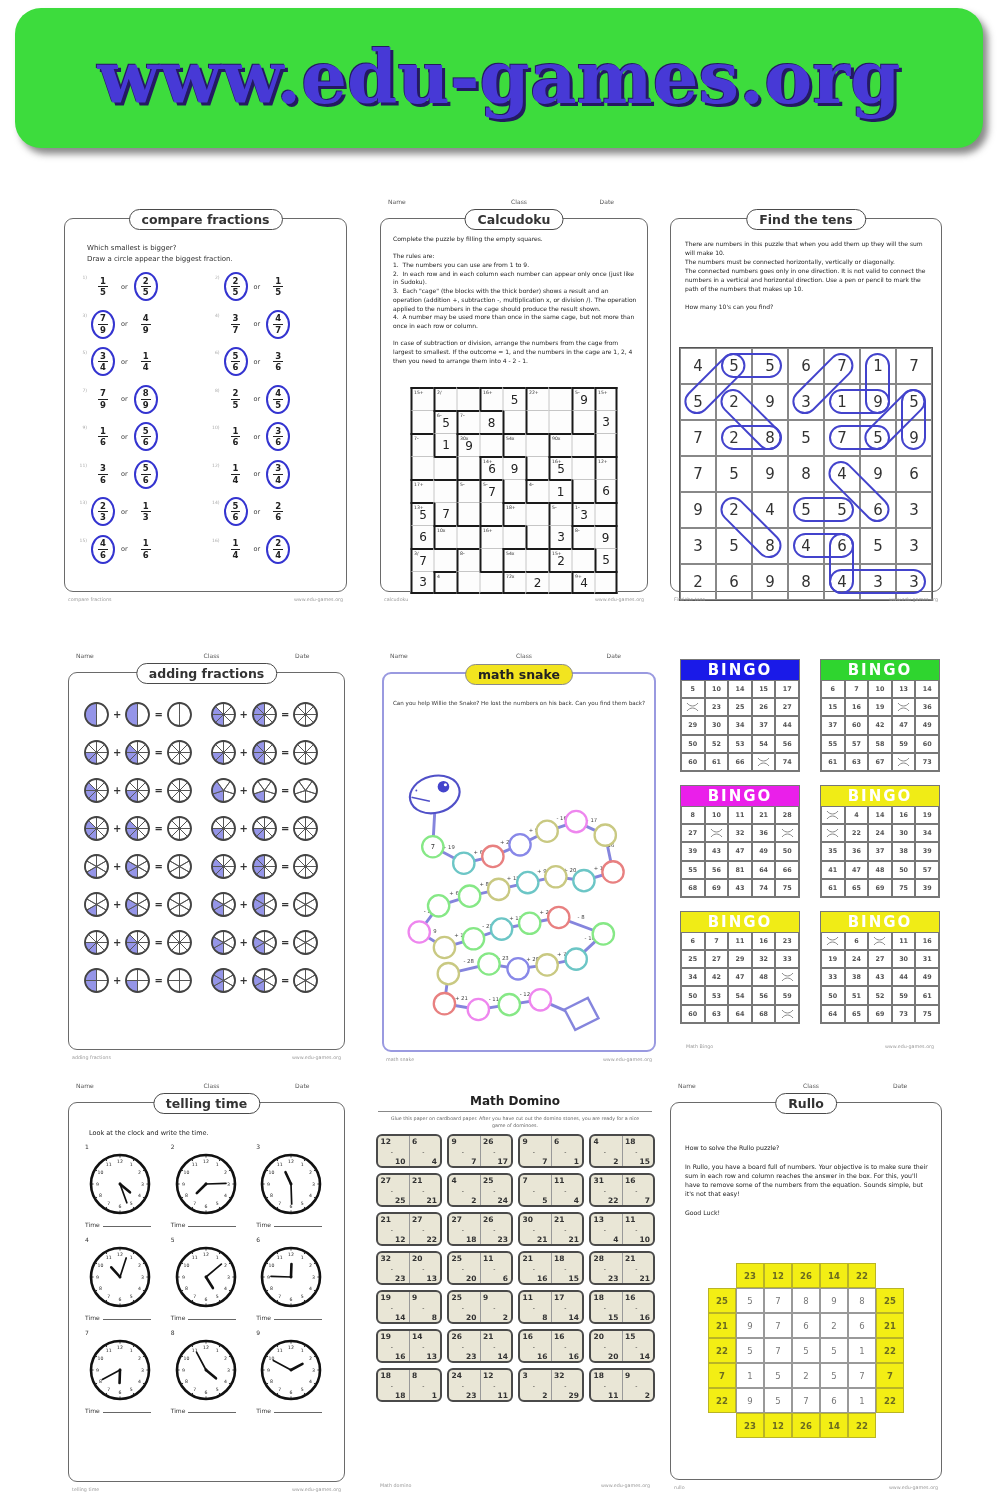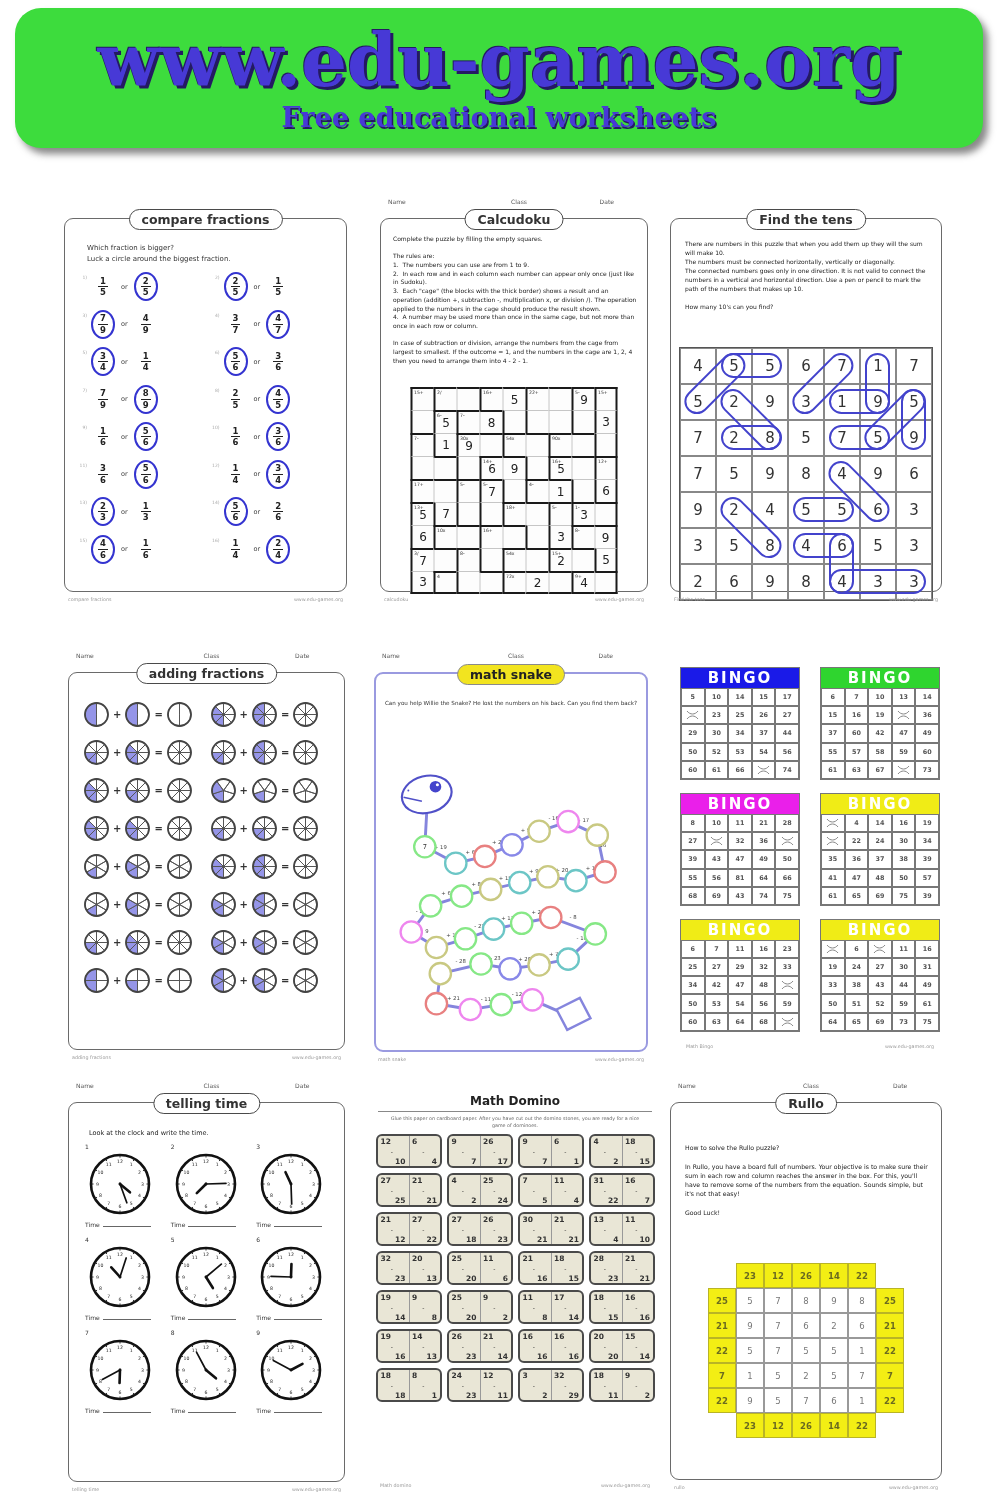--- a/index.html
+++ b/index.html
@@ -57,21 +57,21 @@
 
   
   .af-rows{position:absolute;left:14px;right:8px;top:28px;display:grid;grid-template-columns:1fr 1fr;row-gap:11px;}
   .afeq{display:flex;align-items:center;gap:3px;}
   .afop{font-size:10px;font-weight:bold;color:#333;}
 
   
   .sn-instr{position:absolute;left:0;right:0;top:26px;text-align:center;font-size:5.6px;color:#333;}
 
   
-  .bg-grid{position:absolute;left:0;top:12px;display:grid;grid-template-columns:120px 120px;column-gap:20px;row-gap:13px;}
+  .bg-grid{position:absolute;left:0;top:4px;display:grid;grid-template-columns:120px 120px;column-gap:20px;row-gap:13px;}
   .bcard{border:1px solid #777;}
   .bhead{height:20px;display:flex;align-items:center;justify-content:center;color:#fff;font-weight:bold;
     font-size:15px;letter-spacing:2px;}
   .bgrid{display:grid;grid-template-columns:repeat(5,1fr);}
   .bcell{box-sizing:border-box;border:0.7px solid #777;height:18.2px;display:flex;align-items:center;justify-content:center;
     font-size:6.4px;font-weight:bold;color:#555;background:#fff;}
 
   
   .tt-instr{position:absolute;left:20px;top:26px;font-size:6.5px;color:#222;}
   .tt-grid{position:absolute;left:12px;right:6px;top:40px;display:grid;grid-template-columns:1fr 1fr 1fr;row-gap:8px;}
@@ -99,29 +99,28 @@
     font-size:8.5px;font-weight:bold;color:#6b6b20;}
   .ruw{box-sizing:border-box;background:#fff;border:0.9px solid #999;display:flex;align-items:center;justify-content:center;
     font-size:8.5px;color:#777;}
   .rue{visibility:hidden;}
 </style>
 </head>
 <body>
 
 <div class="banner" style="background: rgb(61, 220, 61);">
   <div class="banner-title" style="color: rgb(71, 57, 214);">www.edu-games.org</div>
-  <div class="banner-sub" style="color: rgb(71, 57, 214);">Free educational worksheets</div>
 </div>
 
 <div class="sheet" style="left:62px;top:212px;width:287px;height:392px;">
   <div class="page" style="top:6px;bottom:12px;">
     <div class="pill">compare fractions</div>
     <div class="cmp-instr">
-      <div>Which fraction is bigger?</div>
-        <div>Luck a circle around the biggest fraction.</div>
+      <div>Which smallest is bigger?</div>
+        <div>Draw a circle appear the biggest fraction.</div>
     </div>
     <div class="cmp-rows" id="cmp-rows">
         <div class="cfrow">
           <span class="pidx">1)</span>
           <span class="nocirc">
             <span class="frac">
               <span class="fn">1</span>
               <span class="fd">5</span>
             </span>
           </span>
@@ -1202,21 +1201,21 @@
           </svg>
         </div>
       </div>
   </div>
   <div class="sfoot" style="bottom:2px;">
     <span>adding fractions</span>
       <span>www.edu-games.org</span>
   </div>
 </div>
 
-<div class="sheet" style="left:372px;top:652px;width:278px;height:412px;">
+<div class="sheet" style="left:380px;top:652px;width:278px;height:412px;">
   <div class="nhead">
     <span>Name</span>
       <span>Class</span>
       <span>Date</span>
   </div>
   <div class="page snakeb" style="top:20px;bottom:12px;">
     <div class="pill yellow">math snake</div>
     <div class="sn-instr">Can you help Willie the Snake? He lost the numbers on his back. Can you find them back?</div>
     <div id="sn-svg" style="position:absolute;left:0;top:10px;"><svg width="272" height="372" viewBox="0 0 280 384">
           <polyline points="52,132 50,168 82,185 112,178 140,166 168,152 198,142 228,156 236,194 206,203 177,199 148,205 118,212 88,219 56,229 36,256 62,272 92,263 121,253 150,247 180,241 226,258 198,284 168,290 138,294 108,289 66,299 62,330 97,336 129,331 161,326 193,340" fill="none" stroke="#8585dd" stroke-width="3"></polyline>

